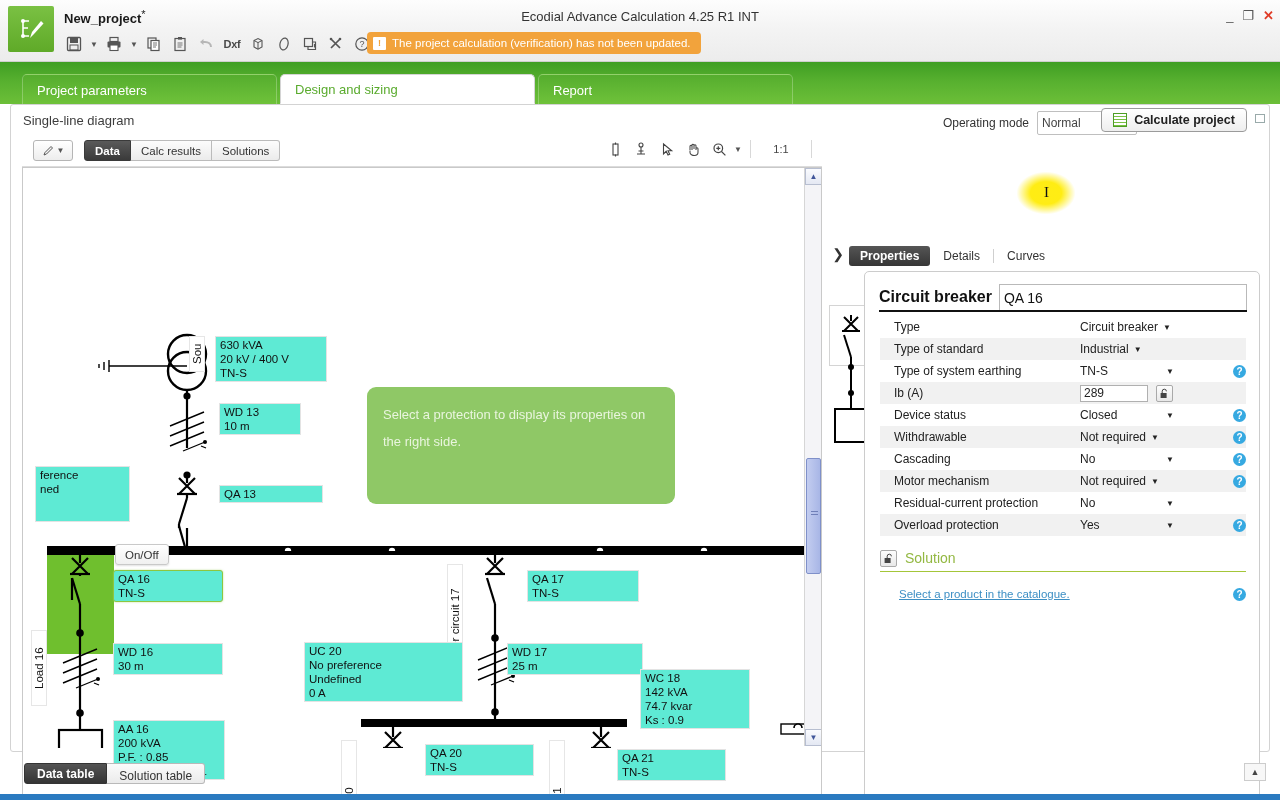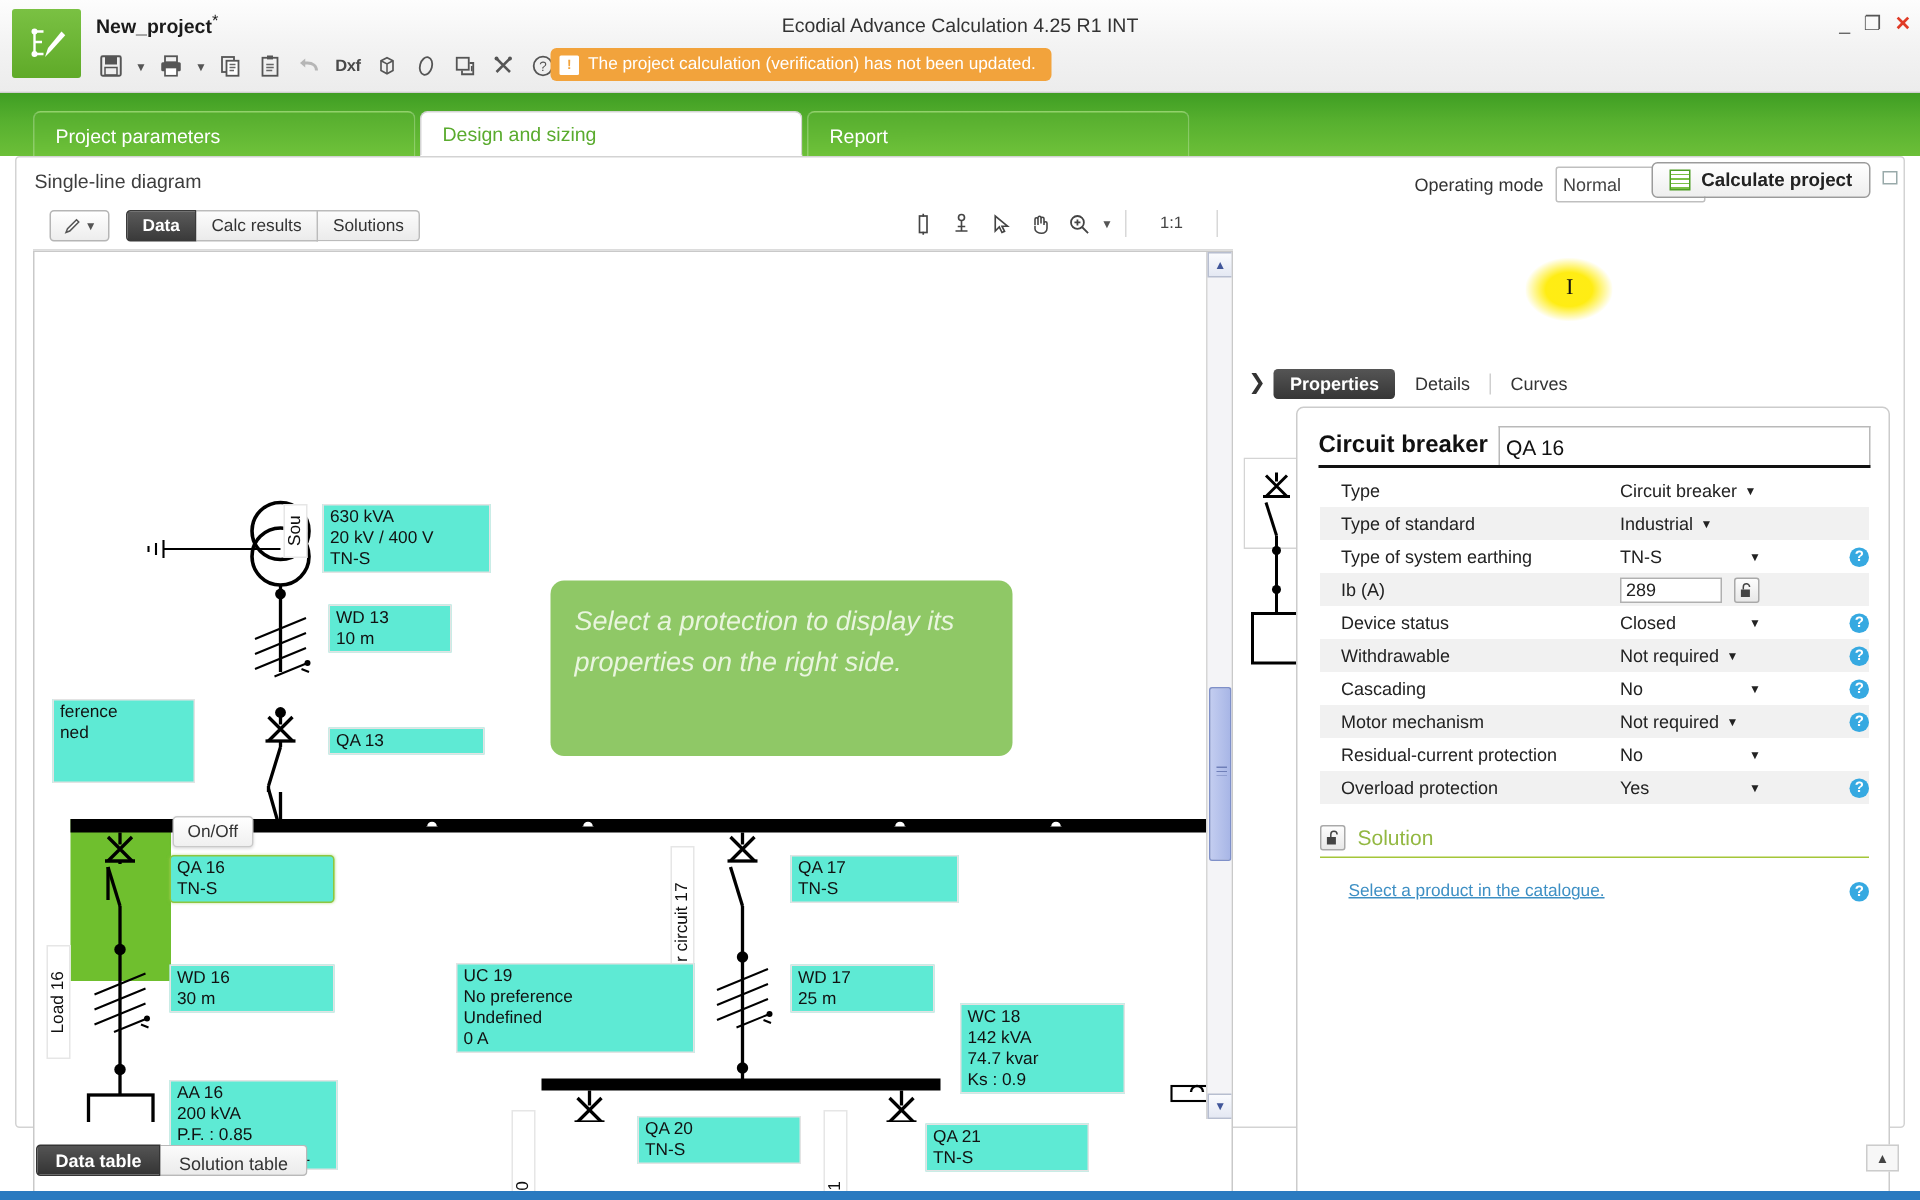--- a/index.html
+++ b/index.html
@@ -178,23 +178,22 @@
   .lbl.sel { border:1px solid #8dc63f; border-radius:3px; box-shadow:0 0 2px rgba(140,198,63,.6); }
   .vlbl {
     position:absolute; background:#fff; border:1px solid #e6e6e6;
     font-size:11.5px; color:#111;
     writing-mode:vertical-rl; transform:rotate(180deg);
     padding:3px 1px; text-align:center;
   }
   #hintbox {
     position:absolute; left:344px; top:219px; width:308px; height:117px;
     background:#8fc866; border-radius:9px;
-    color:#e9f5de; font-size:18px; line-height:27px;
+    color:#e9f5de; font-size:13px; line-height:27px;
     padding:14px 16px;
-    font-style:italic;
   }
   #onoff-tip {
     position:absolute; left:92px; top:376px; height:21px; padding:0 9px;
     background:linear-gradient(to bottom,#ffffff,#f0f0f0);
     border:1px solid #c9c9c9; border-radius:3px;
     font-size:11.5px; color:#333; display:flex;align-items:center;
     box-shadow:0 1px 2px rgba(0,0,0,.12);
   }
   #selhighlight {
     position:absolute; left:24px; top:378px; width:67px; height:108px;
@@ -627,27 +626,27 @@
 10 m</div>
       <div class="lbl" style="left:196px; top:317px; width:104px;">QA 13</div>
       <div class="lbl sel" style="left:90px; top:402px; width:110px;">QA 16
 TN-S</div>
       <div class="lbl" style="left:90px; top:475px; width:110px;">WD 16
 30 m</div>
       <div class="lbl" style="left:90px; top:552px; width:112px;">AA 16
 200 kVA
 P.F. : 0.85
 Nbr. of circuits : 1</div>
-      <div class="lbl" style="left:281px; top:474px; width:159px;">UC 19
+      <div class="lbl" style="left:281px; top:474px; width:159px;">UC 20
 No preference
 Undefined
 0 A</div>
       <div class="lbl" style="left:504px; top:402px; width:112px;">QA 17
 TN-S</div>
-      <div class="lbl" style="left:504px; top:475px; width:96px;">WD 17
+      <div class="lbl" style="left:484px; top:475px; width:136px;">WD 17
 25 m</div>
       <div class="lbl" style="left:617px; top:501px; width:110px;">WC 18
 142 kVA
 74.7 kvar
 Ks : 0.9</div>
       <div class="lbl" style="left:402px; top:576px; width:109px;">QA 20
 TN-S</div>
 
       <div class="lbl" style="left:594px; top:581px; width:109px;">QA 21
 TN-S</div>

